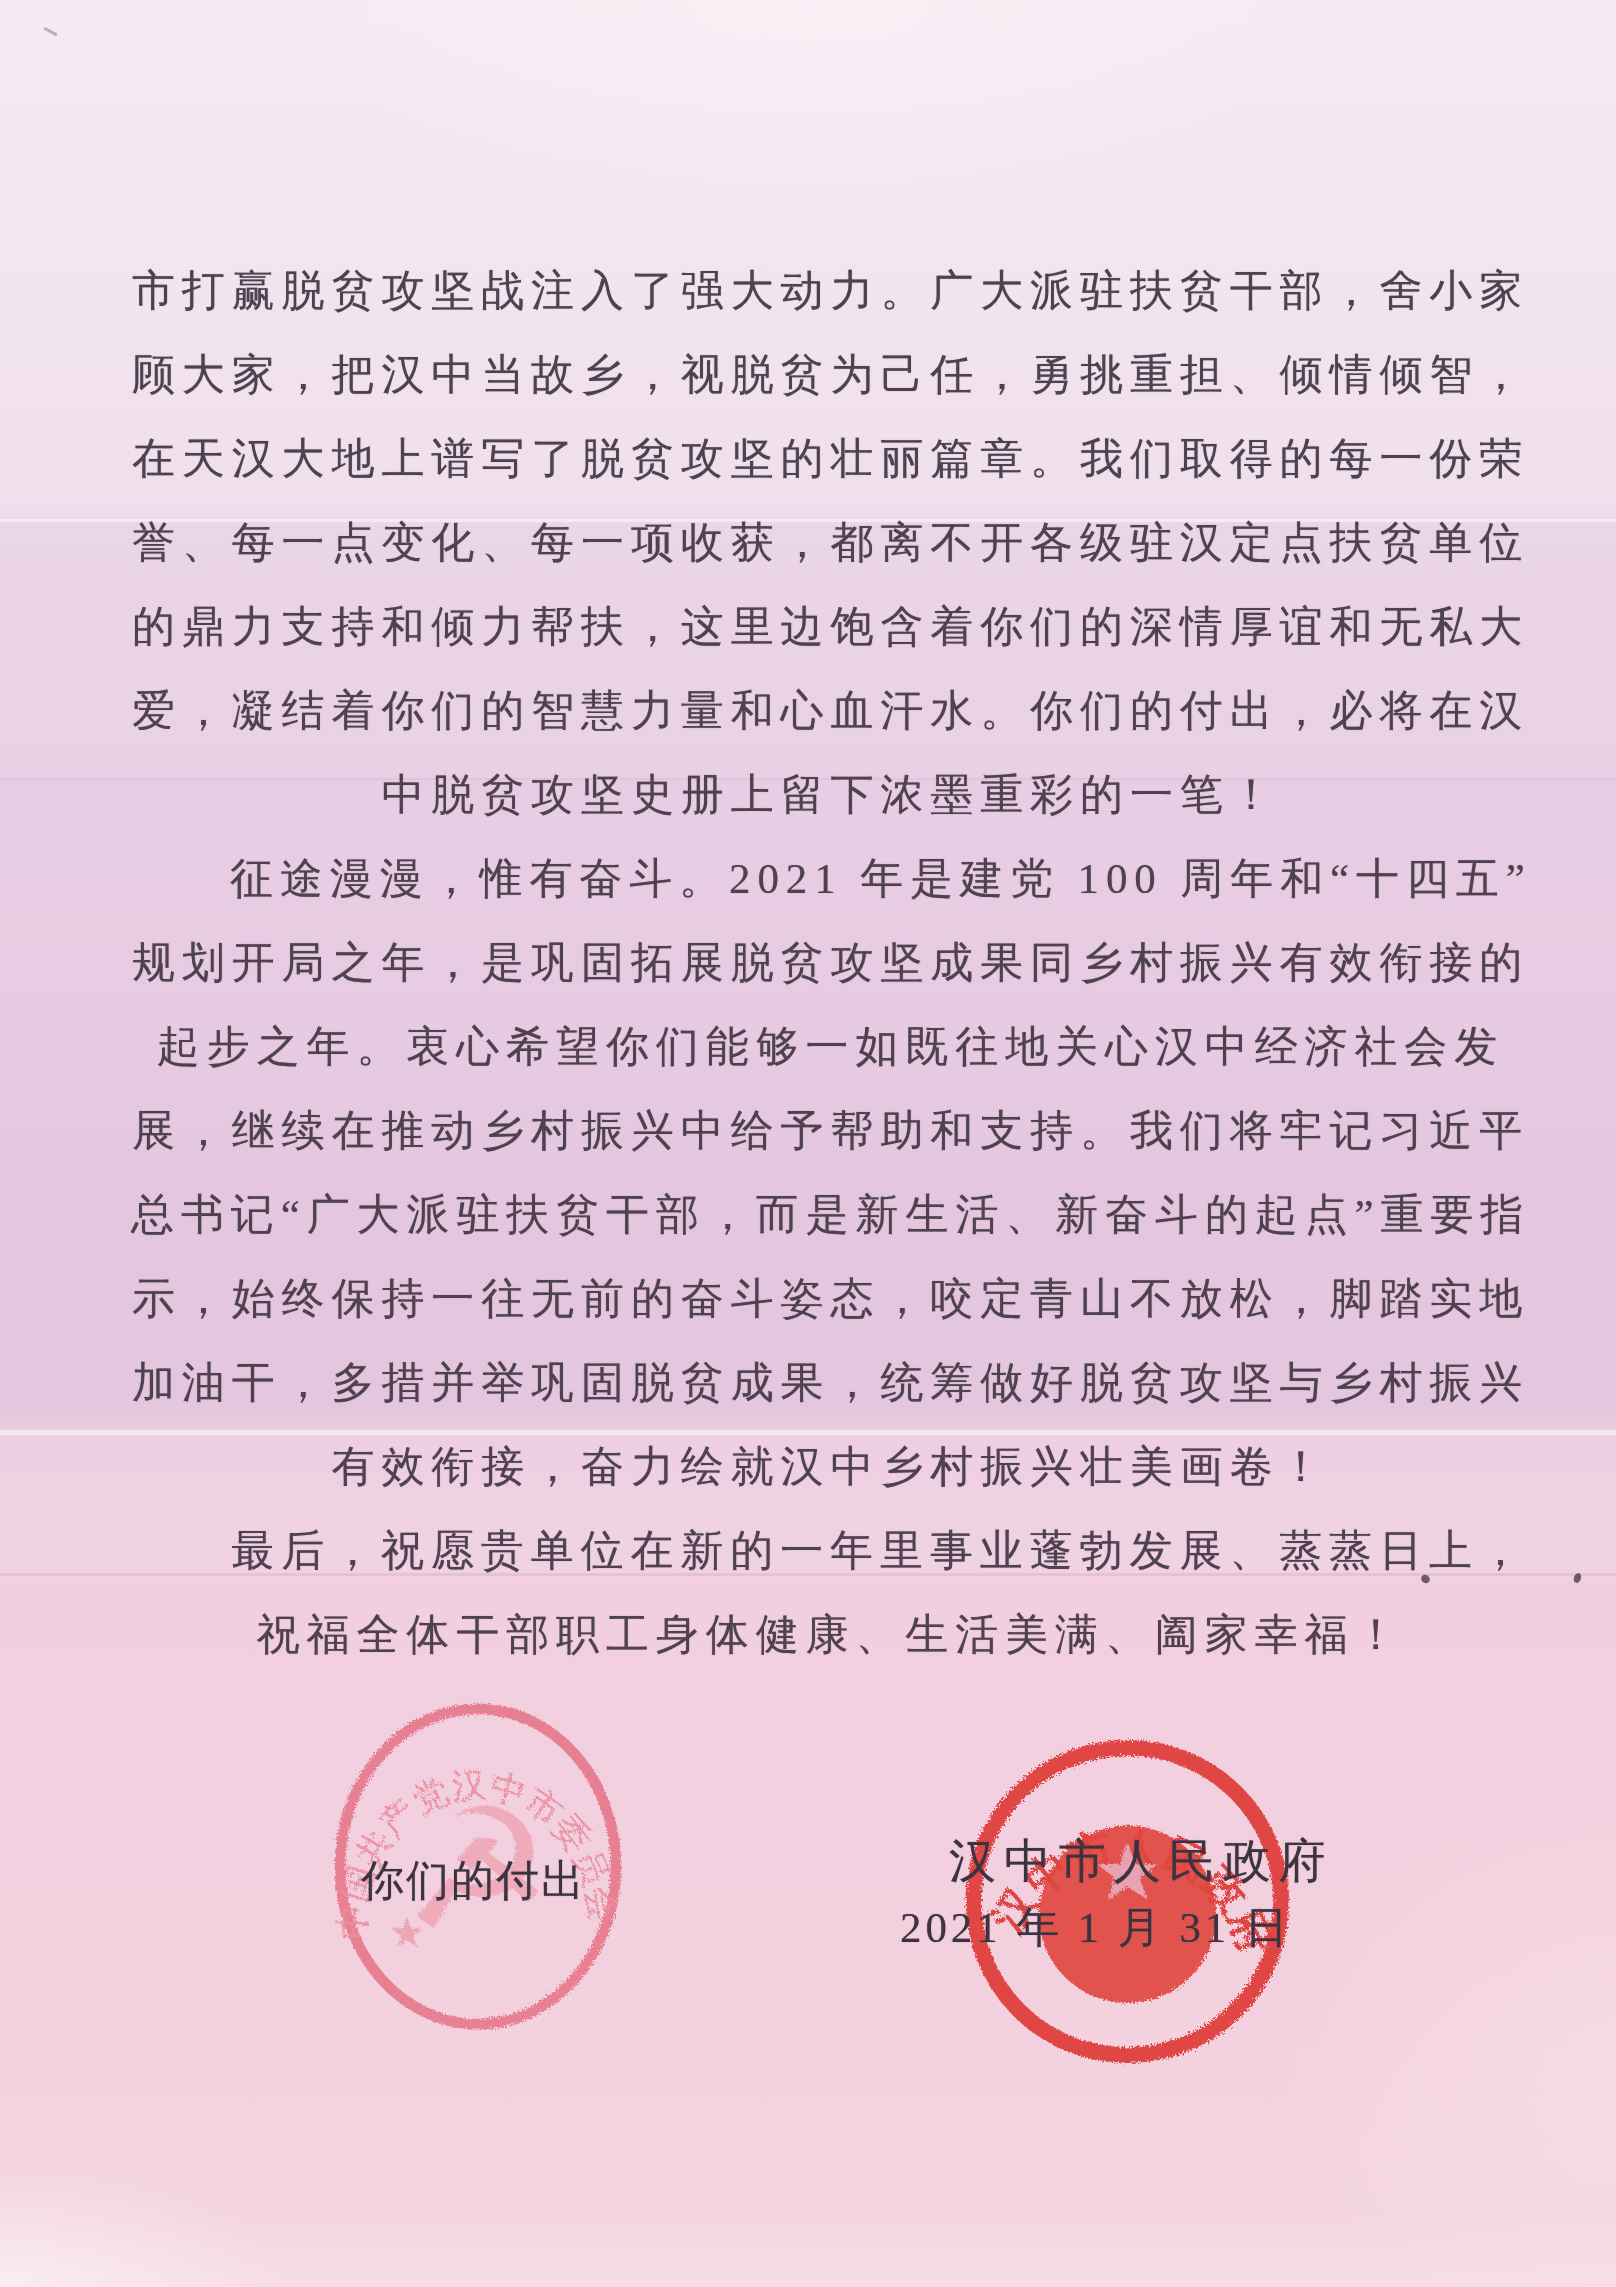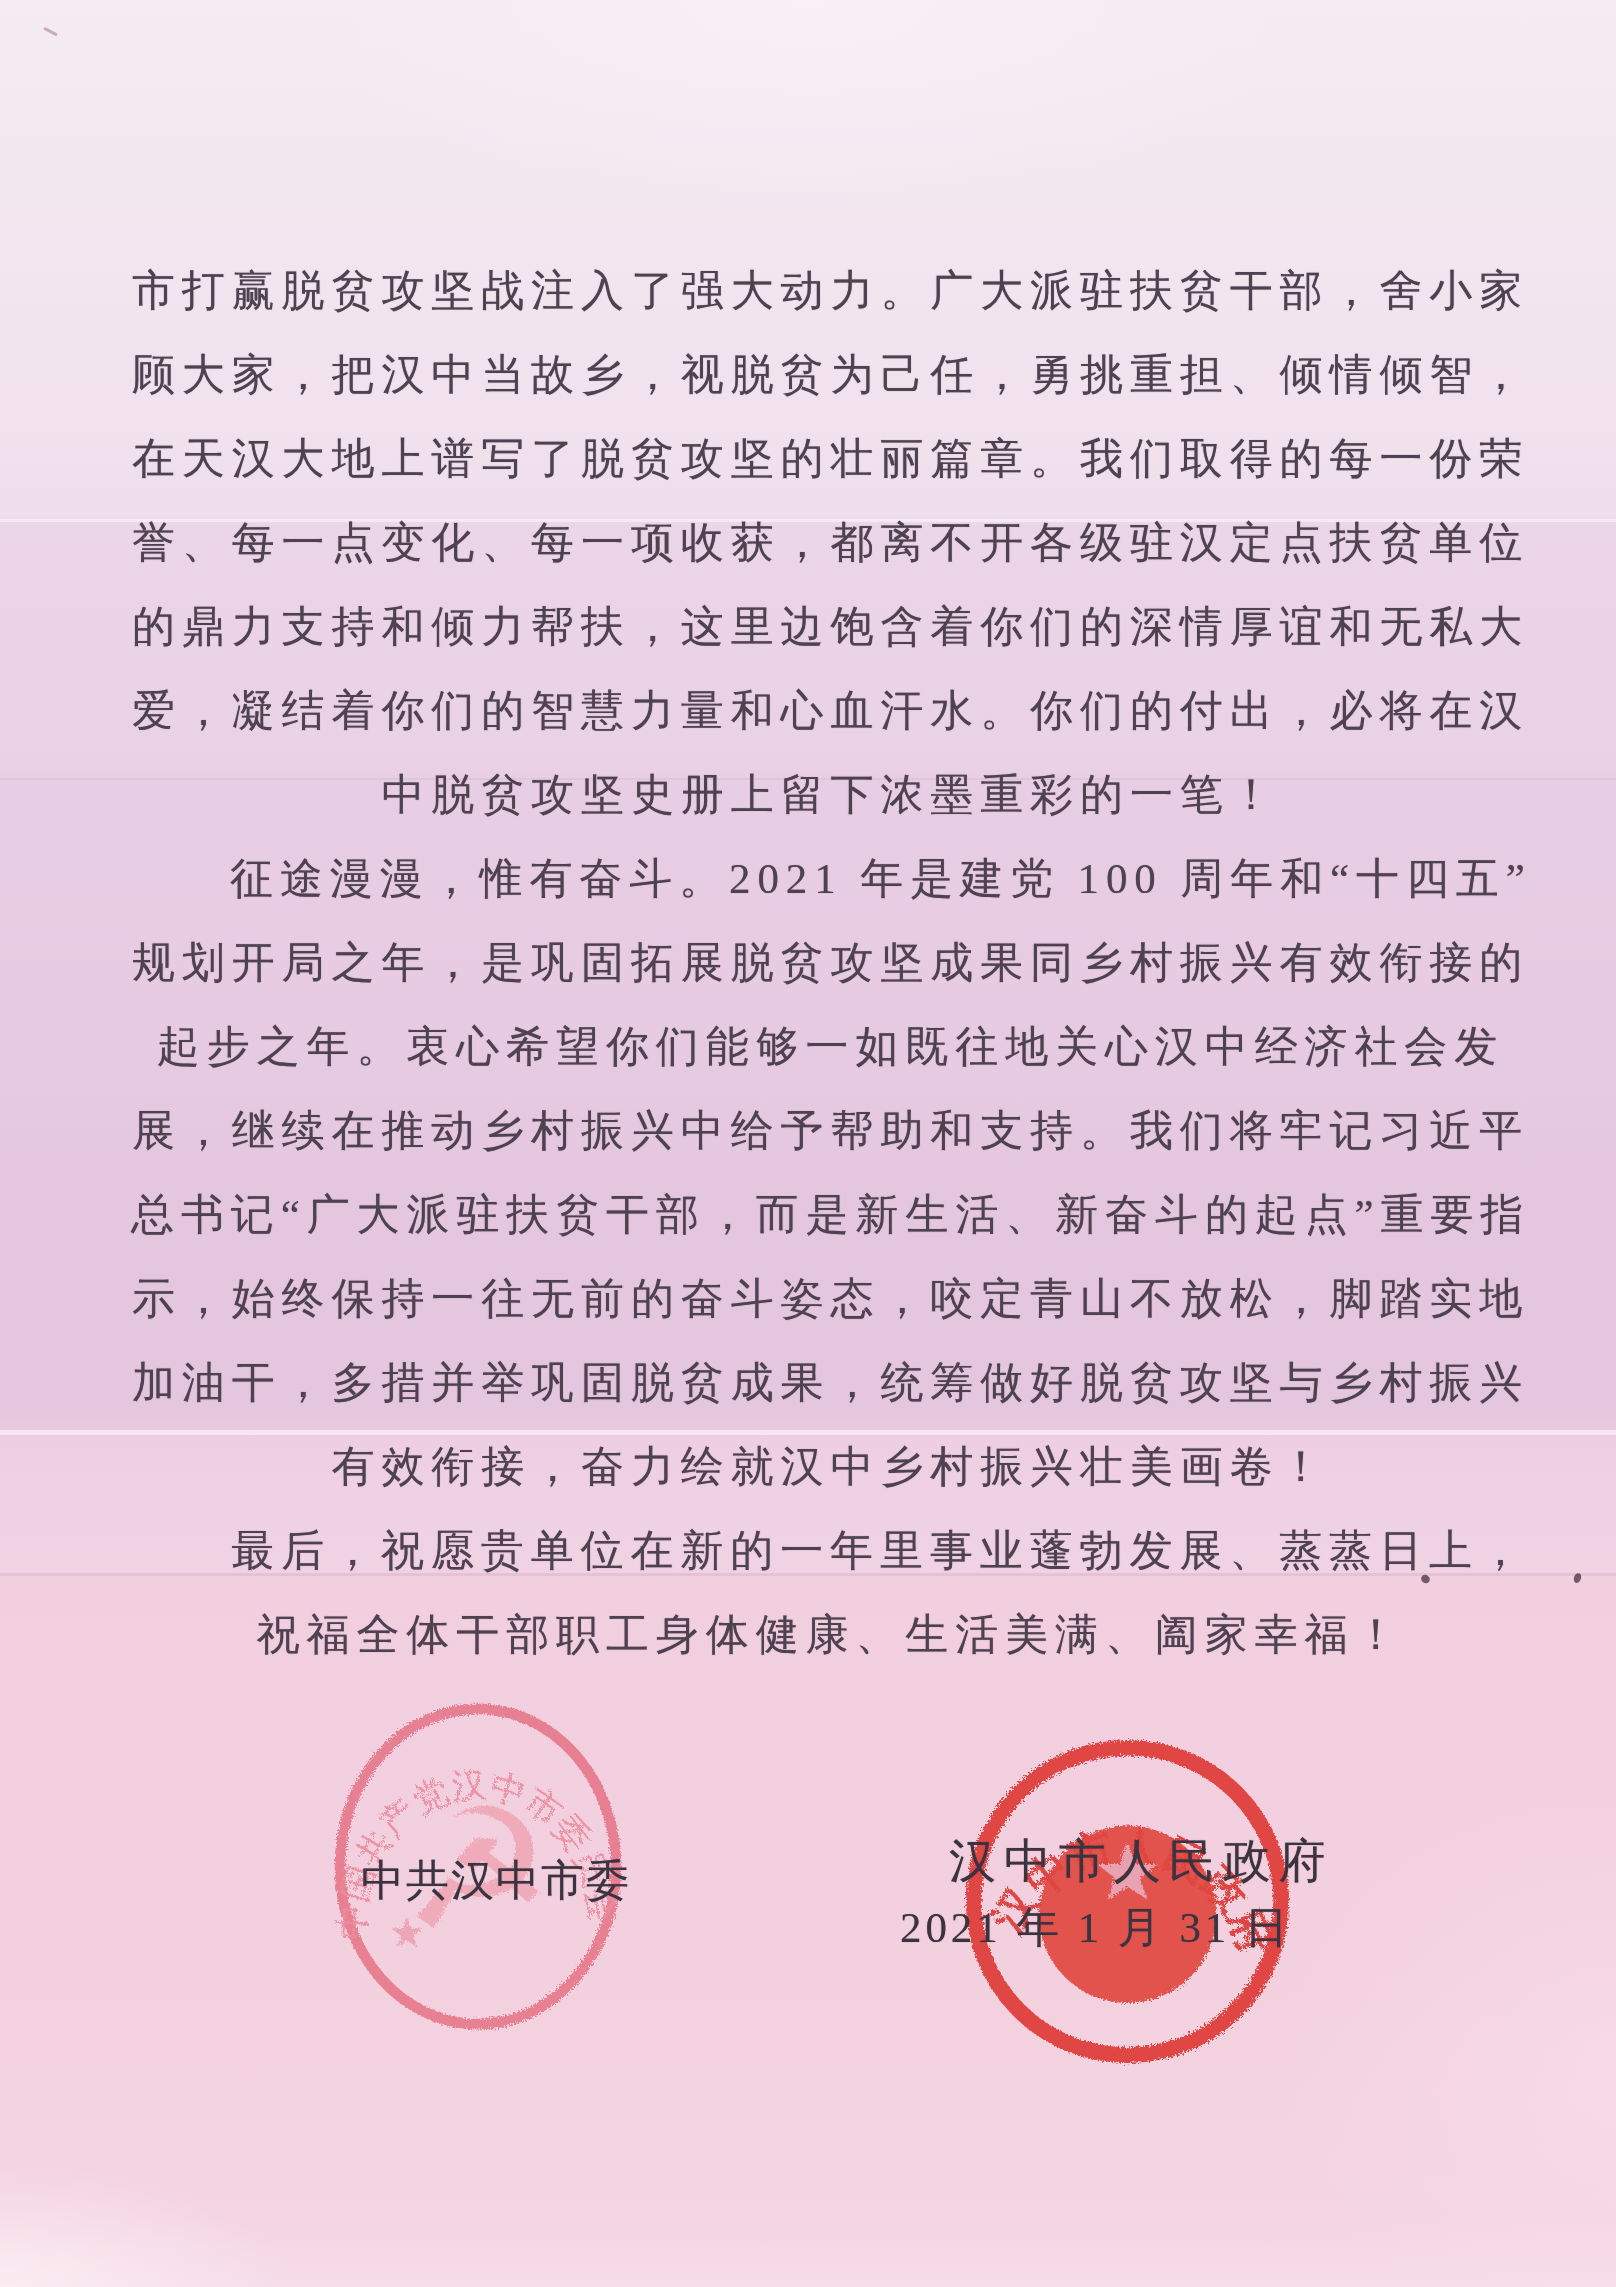--- a/index.html
+++ b/index.html
@@ -113,21 +113,21 @@
     <g filter="url(#rough2)">
       <circle cx="172" cy="172" r="156" fill="none" stroke="#dd3a37" stroke-width="16" opacity="0.92"></circle>
       <text font-size="44" fill="#dd403c" font-weight="bold" opacity="0.95" font-family="'Liberation Serif','DejaVu Serif',serif">
         <textPath href="#arcR" startOffset="12%">汉中市人民政府</textPath>
       </text>
       <circle cx="172" cy="185" r="90" fill="#e0453f" opacity="0.9"></circle>
       <polygon points="172,112 180,134 203,134 185,148 192,170 172,157 152,170 159,148 141,134 164,134" fill="#eab6c9" opacity="0.8"></polygon>
     </g>
   </svg>
 
-  <div class="sig-label lbl-party">中共汉中市委</div>
+  <div class="sig-label lbl-party">你们的付出</div>
   <div class="sig-label lbl-gov">汉中市人民政府</div>
   <div class="sig-label lbl-date">2021 年 1 月 31 日</div>
 
   <div class="speck sp1"></div>
   <div class="speck sp2"></div>
 
 </div>
 
 
 </body></html>

